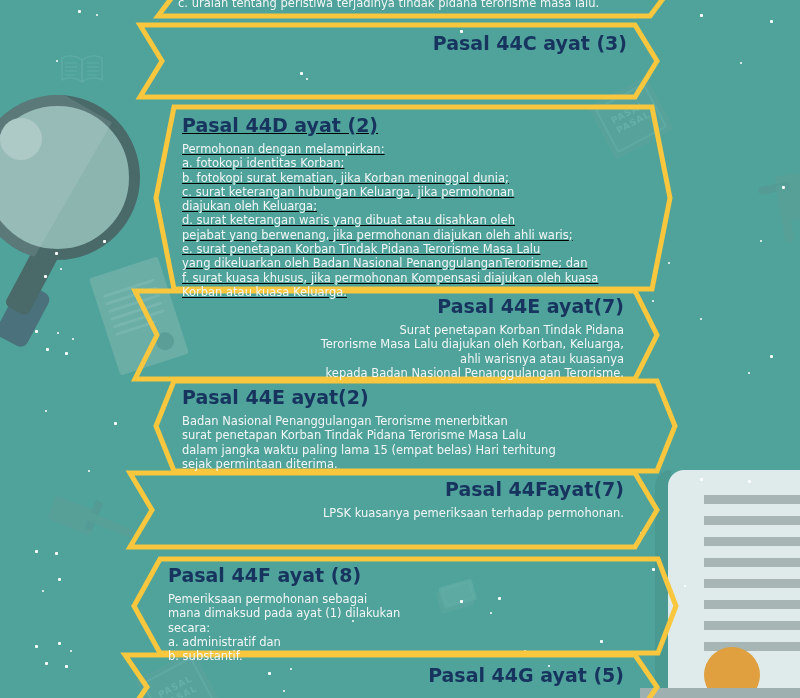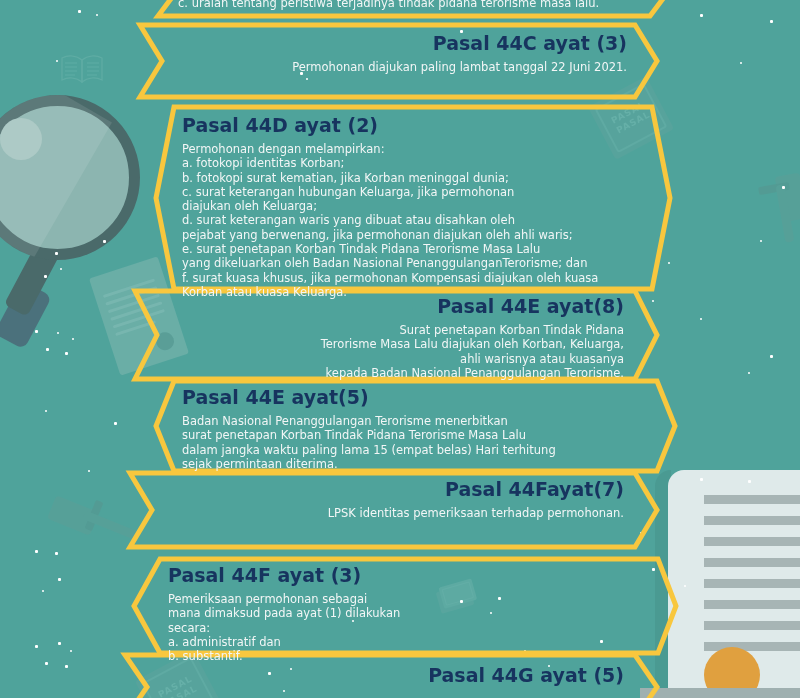--- a/index.html
+++ b/index.html
@@ -236,25 +236,24 @@
     <p class="btext">c. uraian tentang peristiwa terjadinya tindak pidana terorisme masa lalu.</p>
   </div>
 </div>
 
 <div class="banner b-right" style="left:180px;top:22px;width:480px;height:78px;">
   <svg class="chev-svg" viewBox="0 0 480 78" preserveAspectRatio="none">
     <path d="M-40 3 L455 3 L477 39 L455 75 L-40 75 L-18 39 Z" fill="none" stroke="#f8c73e" stroke-width="5"></path>
   </svg>
   <div class="txtwrap" style="padding:10px 33px 0 0;">
     <h2 class="title">Pasal 44C ayat (3)</h2>
-    <p class="btext">Permohonan diajukan paling lambat tanggal 22 Juni 2021.</p>
-  </div>
-</div>
-
-<div class="banner b-left" style="left:152px;top:104px;width:520px;height:200px;">
+  </div>
+</div>
+
+<div class="banner b-left" style="left:152px;top:104px;width:520px;height:200px;text-decoration:underline;">
   <svg class="chev-svg" viewBox="0 0 520 188" preserveAspectRatio="none">
     <path d="M22 3 L500 3 L518 94 L500 185 L22 185 L4 94 Z" fill="none" stroke="#f8c73e" stroke-width="5"></path>
   </svg>
   <div class="txtwrap" style="padding:10px 0 0 30px;">
     <h2 class="title">Pasal 44D ayat (2)</h2>
     <p class="btext">Permohonan dengan melampirkan:
 a. fotokopi identitas Korban;
 b. fotokopi surat kematian, jika Korban meninggal dunia;
 c. surat keterangan hubungan Keluarga, jika permohonan
     diajukan oleh Keluarga;
@@ -265,57 +264,57 @@
 f. surat kuasa khusus, jika permohonan Kompensasi diajukan oleh kuasa
     Korban atau kuasa Keluarga.</p>
   </div>
 </div>
 
 <div class="banner b-right" style="left:180px;top:288px;width:480px;height:94px;">
   <svg class="chev-svg" viewBox="0 0 480 94" preserveAspectRatio="none">
     <path d="M-45 3 L455 3 L477 47 L455 91 L-45 91 L-23 47 Z" fill="none" stroke="#f8c73e" stroke-width="5"></path>
   </svg>
   <div class="txtwrap" style="padding:7px 36px 0 0;">
-    <h2 class="title">Pasal 44E ayat(8)</h2>
+    <h2 class="title">Pasal 44E ayat(7)</h2>
     <p class="btext">Surat  penetapan Korban Tindak Pidana
 Terorisme Masa Lalu diajukan oleh Korban, Keluarga,
 ahli warisnya  atau kuasanya
 kepada Badan Nasional Penanggulangan Terorisme.</p>
   </div>
 </div>
 
 <div class="banner b-left" style="left:152px;top:378px;width:520px;height:96px;">
   <svg class="chev-svg" viewBox="0 0 520 96" preserveAspectRatio="none">
     <path d="M22 3 L505 3 L523 48 L505 93 L22 93 L4 48 Z" fill="none" stroke="#f8c73e" stroke-width="5"></path>
   </svg>
   <div class="txtwrap" style="padding:8px 0 0 30px;">
-    <h2 class="title">Pasal 44E ayat(5)</h2>
+    <h2 class="title">Pasal 44E ayat(2)</h2>
     <p class="btext">Badan Nasional Penanggulangan Terorisme menerbitkan
 surat penetapan Korban Tindak Pidana Terorisme Masa Lalu
 dalam jangka  waktu paling  lama 15 (empat belas) Hari terhitung
 sejak permintaan diterima.</p>
   </div>
 </div>
 
 <div class="banner b-right" style="left:180px;top:470px;width:480px;height:80px;">
   <svg class="chev-svg" viewBox="0 0 480 80" preserveAspectRatio="none">
     <path d="M-50 3 L455 3 L477 40 L455 77 L-50 77 L-28 40 Z" fill="none" stroke="#f8c73e" stroke-width="5"></path>
   </svg>
   <div class="txtwrap" style="padding:8px 36px 0 0;">
     <h2 class="title">Pasal 44Fayat(7)</h2>
-    <p class="btext">LPSK identitas pemeriksaan terhadap permohonan.</p>
+    <p class="btext">LPSK kuasanya pemeriksaan terhadap permohonan.</p>
   </div>
 </div>
 
 <div class="banner b-left" style="left:130px;top:556px;width:540px;height:100px;">
   <svg class="chev-svg" viewBox="0 0 540 100" preserveAspectRatio="none">
     <path d="M30 3 L528 3 L546 50 L528 97 L30 97 L4 50 Z" fill="none" stroke="#f8c73e" stroke-width="5"></path>
   </svg>
   <div class="txtwrap" style="padding:8px 0 0 38px;">
-    <h2 class="title">Pasal 44F ayat (3)</h2>
+    <h2 class="title">Pasal 44F ayat (8)</h2>
     <p class="btext">Pemeriksaan permohonan sebagai
 mana dimaksud  pada  ayat (1) dilakukan
 secara:
 a. administratif dan
 b. substantif.</p>
   </div>
 </div>
 
 <div class="banner b-right" style="left:180px;top:652px;width:480px;height:70px;">
   <svg class="chev-svg" viewBox="0 0 480 70" preserveAspectRatio="none">

